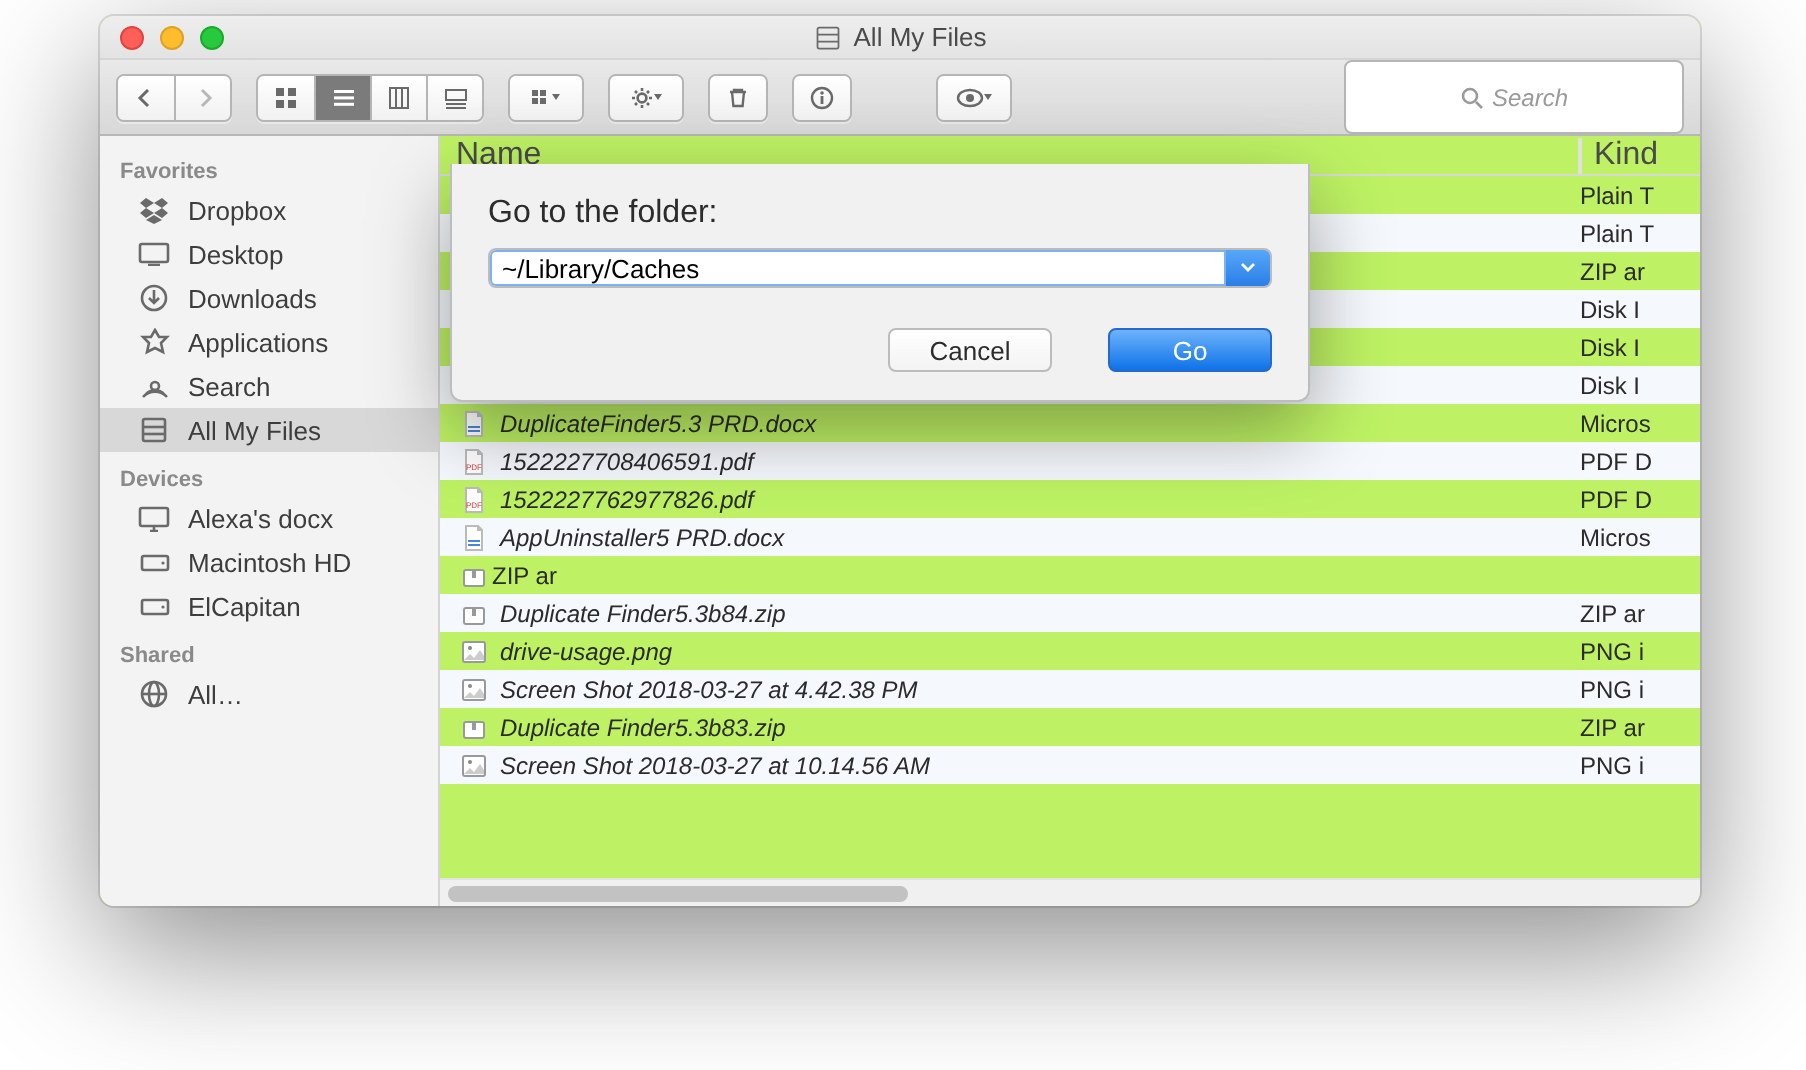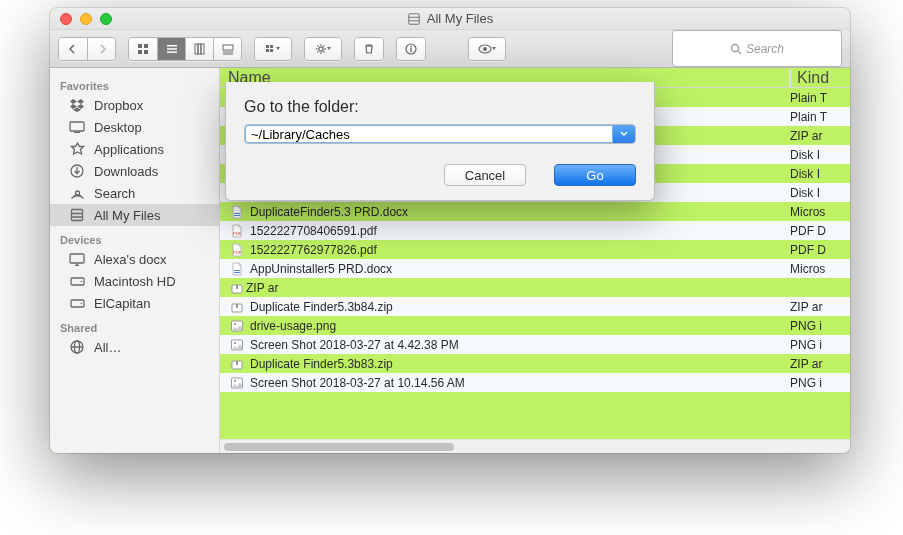--- a/index.html
+++ b/index.html
@@ -165,21 +165,21 @@
   font-size:12px;
 }
 .row {
   display:flex;
   height:19px;
   align-items:center;
   padding-left:8px;
 }
 .row:nth-child(even){ background:#f5f8fc; }
 .row .r-icon { width:18px; display:flex; align-items:center; justify-content:center; color:#777; font-size:11px;}
-.row .r-name { flex:1; padding-left:4px; color:#2b2b2b; white-space:nowrap; overflow:hidden; text-overflow:ellipsis;}
+.row .r-name { flex:1; padding-left:4px; color:#2b2b2b; white-space:nowrap; overflow:hidden; text-overflow:ellipsis;font-style:italic;}
 .row .r-kind { width:60px; color:#2b2b2b; white-space:nowrap; overflow:hidden;}
 .scroll-thumb {
   height:14px;
   background:#f0f0f0;
   border-top:1px solid #e4e4e4;
   position:relative;
 }
 .scroll-thumb::after{
   content:"";
   position:absolute;
@@ -397,34 +397,34 @@
           <span class="sb-icon">
             <svg width="16" height="12" viewBox="0 0 16 12">
               <rect x="1" y="1" width="14" height="9" rx="1" stroke="#6a6a6a" stroke-width="1.3" fill="none"></rect>
               <line x1="5" y1="11.5" x2="11" y2="11.5" stroke="#6a6a6a" stroke-width="1.3" fill="none"></line>
             </svg>
           </span>
           <span>Desktop</span>
         </div>
         <div class="sb-item">
           <span class="sb-icon">
-            <svg width="15" height="14" viewBox="0 0 15 14">
-              <path d="M7.5 1l2 3.5h4l-3 3 1 4.5-4-2-4 2 1-4.5-3-3h4z" stroke="#6a6a6a" stroke-width="1.3" fill="none"></path>
-            </svg>
-          </span>
-          <span>Applications</span>
-        </div>
-        <div class="sb-item">
-          <span class="sb-icon">
             <svg width="14" height="14" viewBox="0 0 14 14">
               <circle cx="7" cy="7" r="6" stroke="#6a6a6a" stroke-width="1.3" fill="none"></circle>
               <path d="M7 3v6M4.5 7L7 9.5 9.5 7" stroke="#6a6a6a" stroke-width="1.3" fill="none"></path>
             </svg>
           </span>
           <span>Downloads</span>
+        </div>
+        <div class="sb-item">
+          <span class="sb-icon">
+            <svg width="15" height="14" viewBox="0 0 15 14">
+              <path d="M7.5 1l2 3.5h4l-3 3 1 4.5-4-2-4 2 1-4.5-3-3h4z" stroke="#6a6a6a" stroke-width="1.3" fill="none"></path>
+            </svg>
+          </span>
+          <span>Applications</span>
         </div>
         <div class="sb-item">
           <span class="sb-icon">
             <svg width="15" height="14" viewBox="0 0 15 14">
               <circle cx="7.5" cy="7" r="2" stroke="#6a6a6a" stroke-width="1.3" fill="none"></circle>
               <path d="M3 11a6 6 0 019 0M1.5 12.5a8 8 0 0112 0" stroke="#6a6a6a" stroke-width="1.3" fill="none"></path>
             </svg>
           </span>
           <span>Search</span>
         </div>

